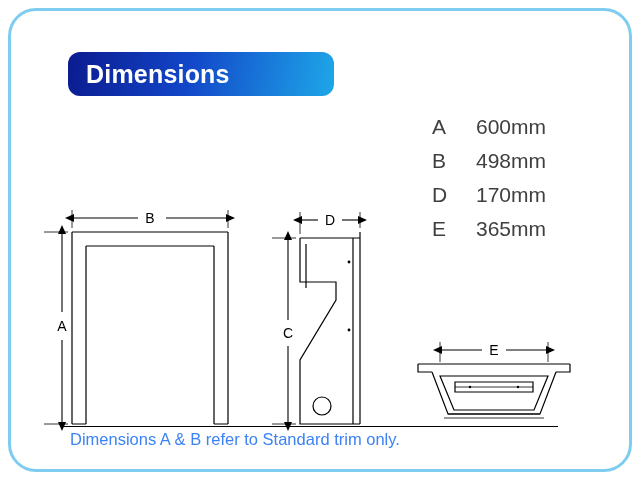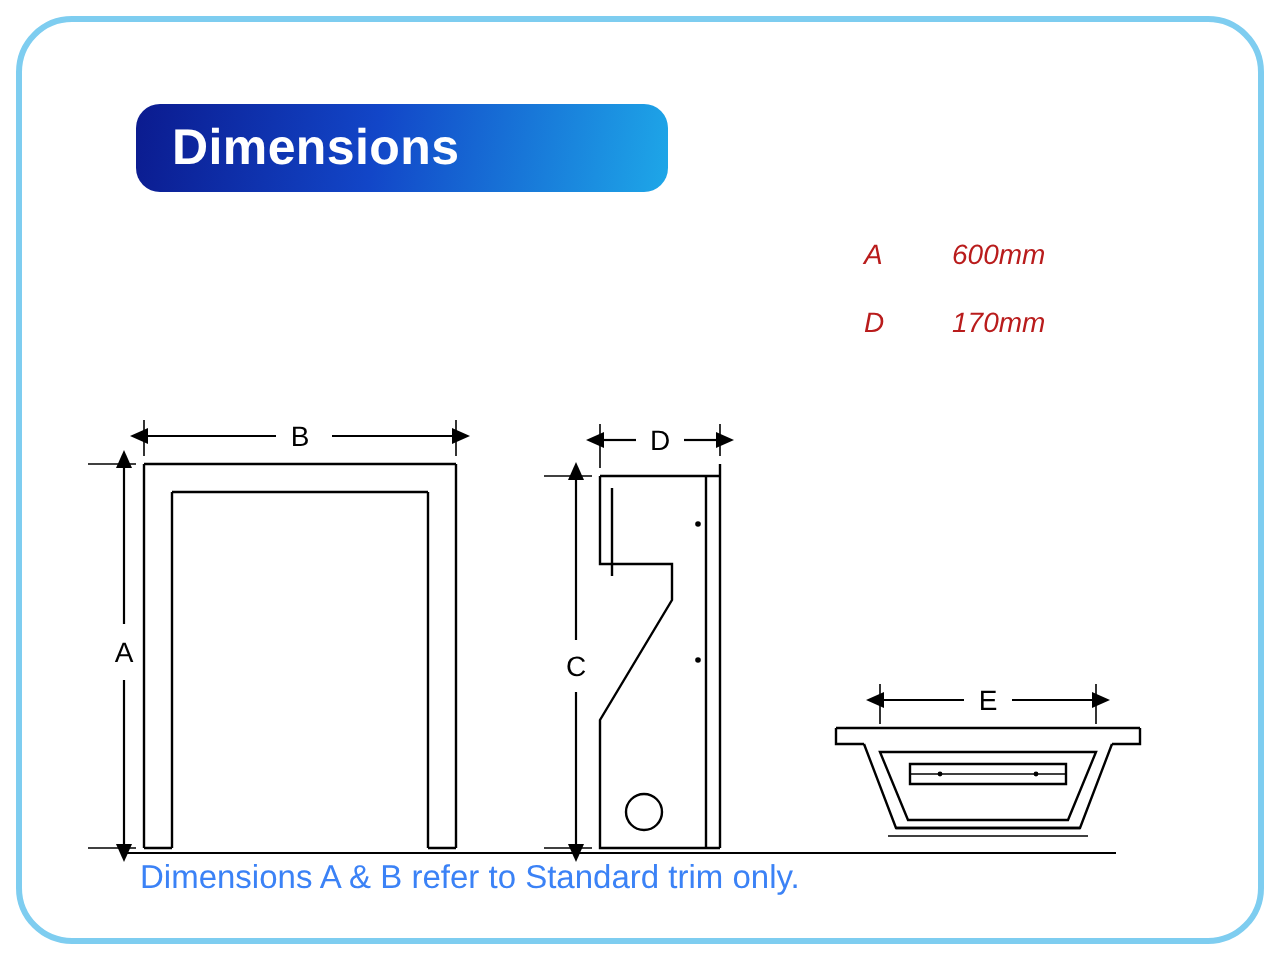--- a/index.html
+++ b/index.html
@@ -56,24 +56,23 @@
   
   .legend {
     position: absolute;
     left: 432px;
     top: 110px;
     width: 180px;
   }
   .legend-row {
     height: 34px;
     line-height: 34px;
-    font-size: 14px;
-    color: #b91c1c;
+    font-size: 21px;
+    color: #404040;
     white-space: nowrap;
-    font-style: italic;
   }
   .legend-key {
     display: inline-block;
     width: 44px;
     text-align: left;
   }
   .legend-val {
     display: inline-block;
     text-align: left;
   }
@@ -119,21 +118,27 @@
 
   <div class="title-pill">
     <div class="title-text">Dimensions</div>
   </div>
 
   <div class="legend">
     <div class="legend-row">
       <span class="legend-key">A</span><span class="legend-val">600mm</span>
     </div>
     <div class="legend-row">
+      <span class="legend-key">B</span><span class="legend-val">498mm</span>
+    </div>
+    <div class="legend-row">
       <span class="legend-key">D</span><span class="legend-val">170mm</span>
+    </div>
+    <div class="legend-row">
+      <span class="legend-key">E</span><span class="legend-val">365mm</span>
     </div>
   </div>
 
   <svg class="draw" viewBox="0 0 640 480">
     <defs>
       <marker id="arrL" markerWidth="10" markerHeight="8" refX="9" refY="4" orient="auto" markerUnits="userSpaceOnUse">
         <path d="M9,0 L0,4 L9,8 z" fill="#000000"></path>
       </marker>
       <marker id="arrR" markerWidth="10" markerHeight="8" refX="1" refY="4" orient="auto" markerUnits="userSpaceOnUse">
         <path d="M1,0 L10,4 L1,8 z" fill="#000000"></path>

